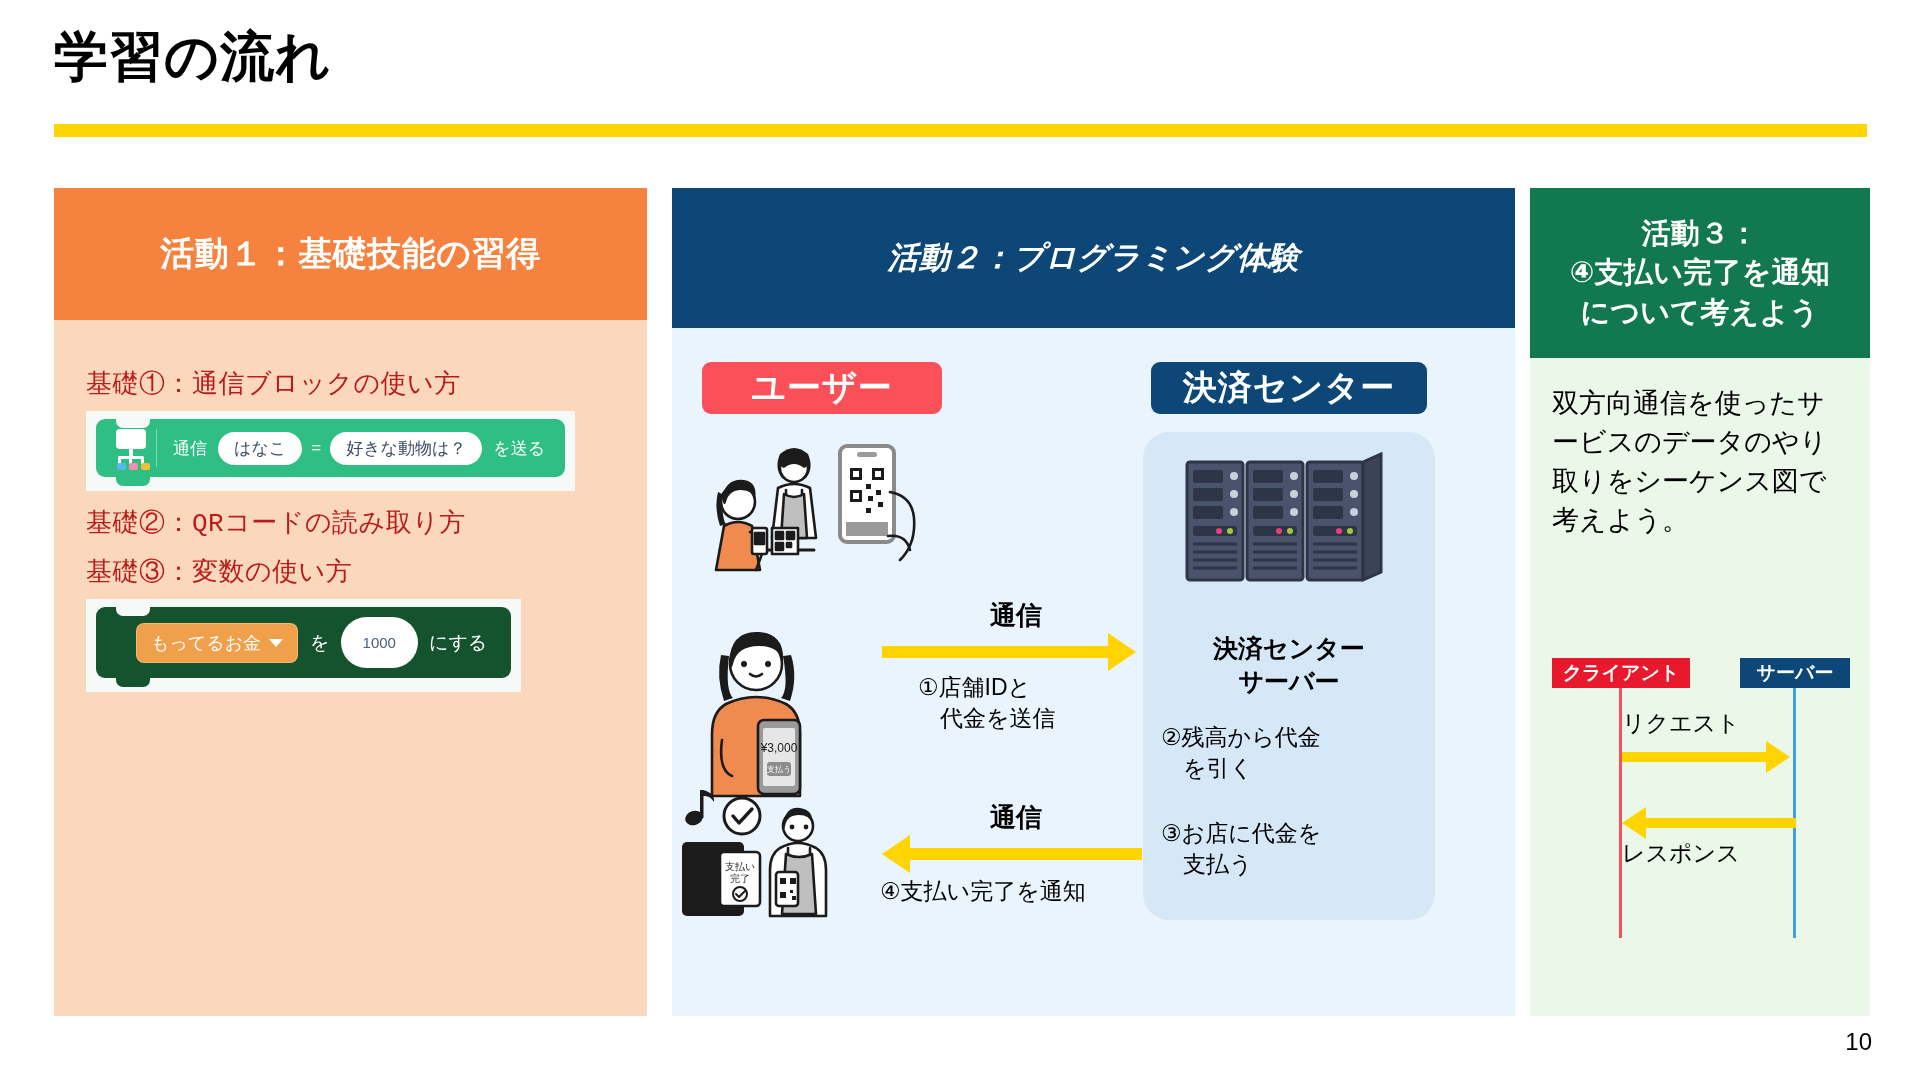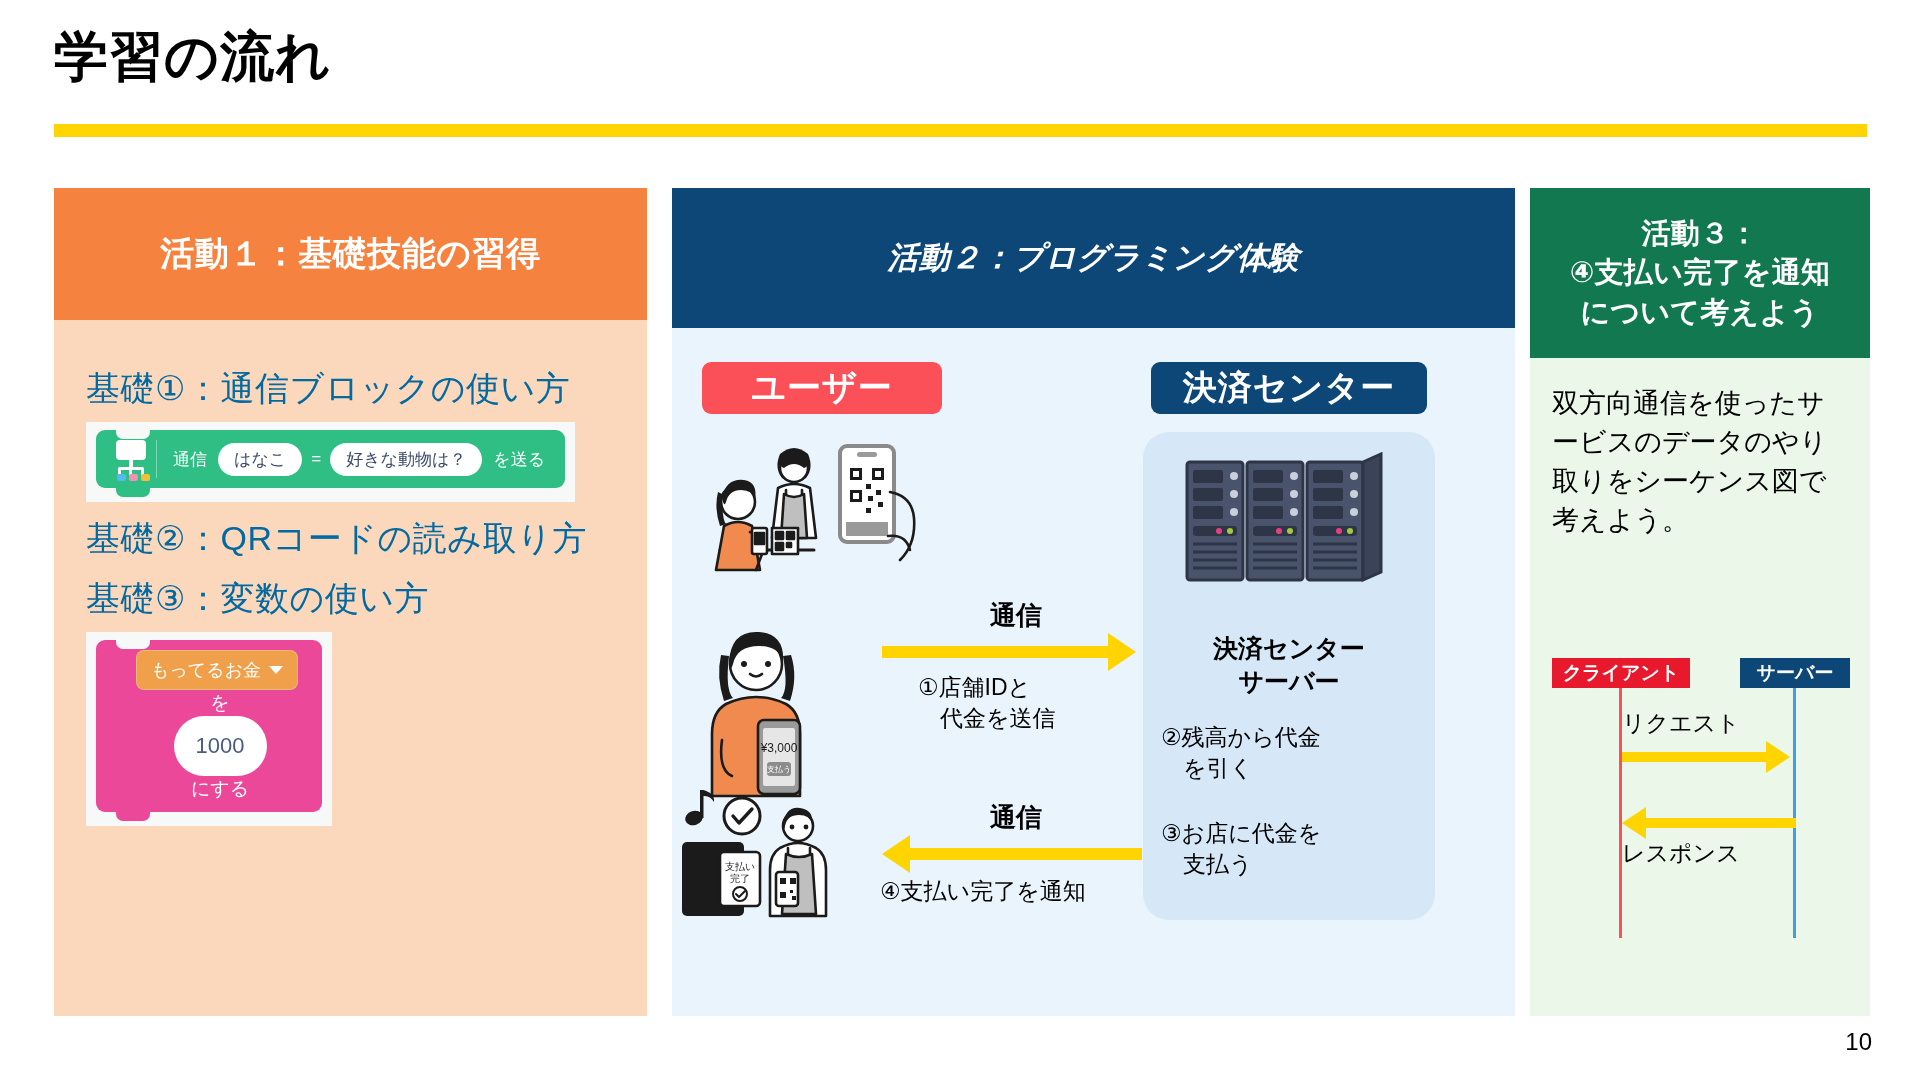--- a/index.html
+++ b/index.html
@@ -29,61 +29,62 @@
     background: #FBD8BB;
   }
   .col1-header {
     width: 100%; height: 132px;
     background: #F5833F;
     display: flex; align-items: center; justify-content: center;
     color: #fff; font-size: 34px; font-weight: 700; letter-spacing: .5px;
   }
   .col1-body { padding: 30px 32px 0 32px; }
   .basic-label {
-    font-size: 34px; color: #0369a1; font-weight: 400;
+    font-size: 26px; color: #b91c1c; font-weight: 400;
     margin-top: 14px; margin-bottom: 10px; letter-spacing: .5px;
     white-space: nowrap;
+    font-family: Liberation Mono, monospace;
   }
   .basic-label.first { margin-top: 16px; }
 
   
   .block-frame {
     background: #F7F8F8; padding: 8px 10px 14px 10px;
     display: inline-block;
   }
   .blk {
     position: relative;
     display: inline-flex; align-items: center;
     border-radius: 9px;
     padding: 8px 14px;
     color: #fff;
     min-height: 52px;
   }
   .blk.green  { background: #2FBF84; }
   .blk.green2 { background: #3FC08C; }
-  .blk.orange { background: #ec4899; flex-direction: column; }
+  .blk.orange { background: #14532d; }
   
   .blk::before {
     content:""; position:absolute; top:0; left:20px;
     width:34px; height:9px; background:#F7F8F8;
     border-bottom-left-radius:7px; border-bottom-right-radius:7px;
   }
   
   .blk::after {
     content:""; position:absolute; bottom:-9px; left:20px;
     width:34px; height:9px; background:inherit;
     border-bottom-left-radius:7px; border-bottom-right-radius:7px;
   }
   .blk-text { font-size: 17px; color:#fff; margin: 0 6px; white-space: nowrap; }
   .pill {
     background:#fff; color:#3a4a6b; border-radius:999px;
     padding: 5px 16px; font-size: 17px; margin: 0 5px;
     white-space: nowrap;
   }
-  .pill.big { font-size:22px; padding:17px 22px; color:#4b5d7e; }
+  .pill.big { font-size:15px; padding:17px 22px; color:#4b5d7e; }
   .eq { font-size:17px; margin:0 4px; color:#fff; }
   .divider-v { width:1px; height:38px; background:rgba(255,255,255,.38); margin:0 10px 0 4px; }
 
   
   .icon-comm { width:42px; height:42px; position:relative; flex:0 0 42px; }
   .icon-comm .scr { position:absolute; left:6px; top:2px; width:30px; height:20px;
       background:#fff; border-radius:4px; }
   .icon-comm .stem { position:absolute; left:19px; top:22px; width:4px; height:9px; background:#fff; }
   .icon-comm .bar { position:absolute; left:8px; top:29px; width:26px; height:3px; background:#fff; border-radius:2px;}
   .icon-comm .legs { position:absolute; left:8px; top:31px; width:26px; height:6px; }

